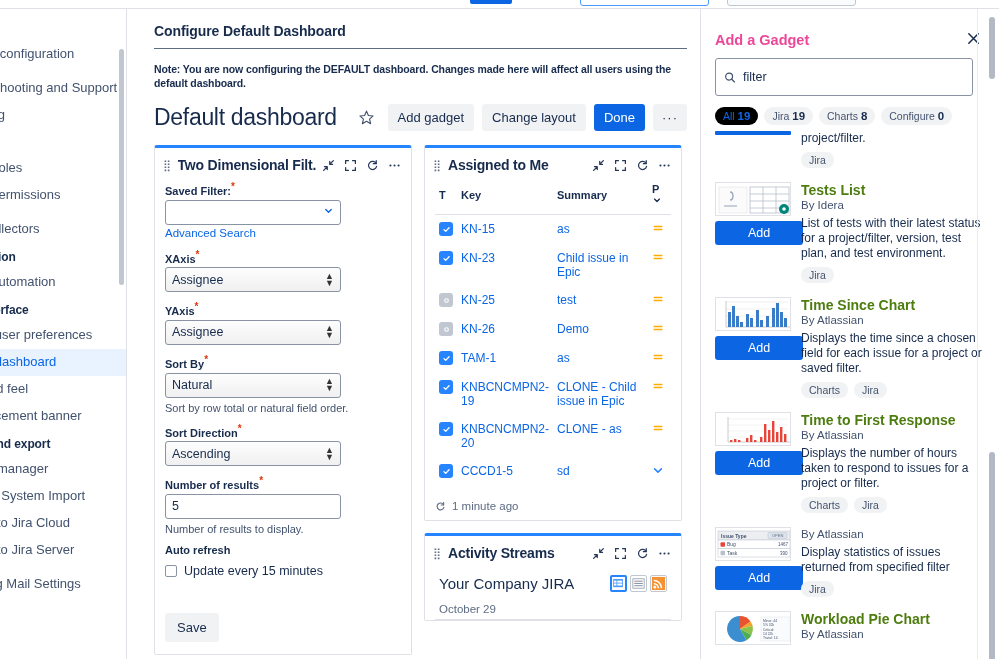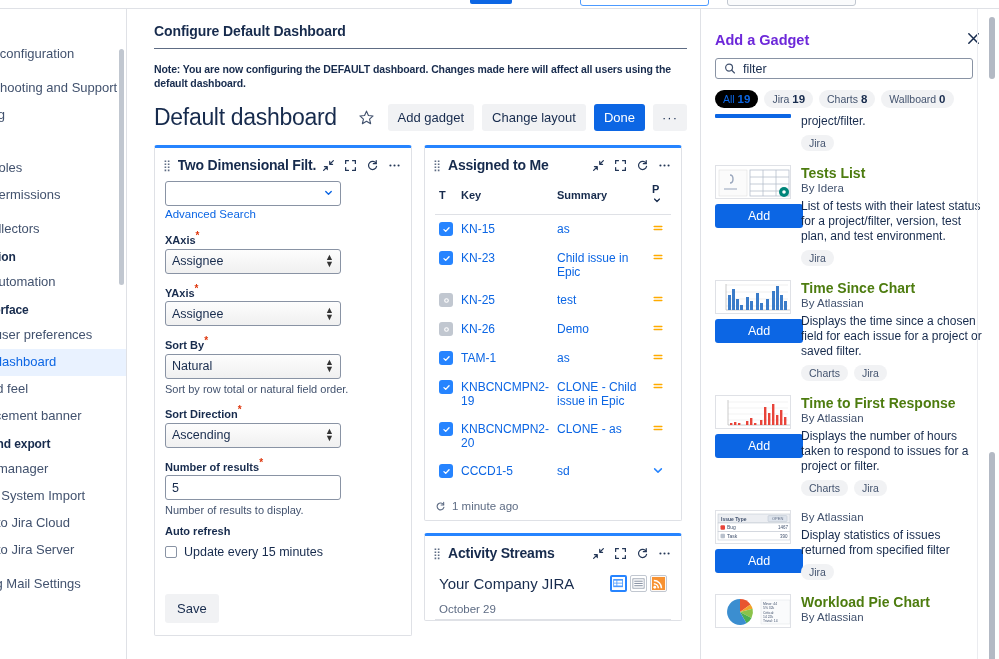--- a/index.html
+++ b/index.html
@@ -154,24 +154,24 @@
   .vbtn { width: 17px; height: 17px; border: 1px solid #c1c7d0; border-radius: 2px; background: #fff; cursor: pointer; position: relative; overflow: hidden; }
   .vbtn.sel { border: 2px solid #2684ff; }
   .as-date { font-size: 11.5px; color: #5e6c84; padding: 5px 4px 4px 4px; border-bottom: 1px solid #dfe1e6; }
 
   
   .rpanel {
     position: absolute; left: 700px; top: 9px; width: 299px; height: 650px;
     background: #fff; border-left: 1px solid #dfe1e6; overflow: hidden;
   }
   .rp-head { display: flex; align-items: center; padding: 22px 18px 10px 14px; }
-  .rp-title { font-size: 14.5px; font-weight: bold; color: #6d28d9; }
+  .rp-title { font-size: 14.5px; font-weight: bold; color: #ec4899; }
   .rp-close { margin-left: auto; cursor: pointer; color: #172b4d; font-size: 17px; line-height: 14px; }
   .rp-search {
-    margin: 0 26px 0 14px; height: 21px; border: 1px solid #8993a4; border-radius: 3px;
+    margin: 0 26px 0 14px; height: 38px; border: 1px solid #8993a4; border-radius: 3px;
     display: flex; align-items: center; gap: 7px; padding: 0 8px; background: #fff;
   }
   .rp-search input {
     border: none; outline: none; font-size: 12.5px; color: #172b4d; width: 100%;
     font-family: "Liberation Sans", sans-serif; background: transparent;
   }
   .chips { display: flex; gap: 6px; padding: 11px 14px 6px 14px; flex-wrap: wrap; }
   .chip {
     background: #f1f2f4; border-radius: 11px; font-size: 10.5px; color: #44546f;
     padding: 3px 8px; cursor: pointer; white-space: nowrap;
@@ -302,21 +302,21 @@
                 <svg width="13" height="13" viewBox="0 0 16 16" fill="#253858">
                   <circle cx="3" cy="8" r="1.3"></circle>
                     <circle cx="8" cy="8" r="1.3"></circle>
                     <circle cx="13" cy="8" r="1.3"></circle>
                 </svg>
               </span>
             </span>
           </div>
           <div class="g-body">
             <div id="config-fields">
-                <div class="f-group" style="padding-bottom: 0px;"><div class="f-select empty">
+                <div class="f-group" style="padding-bottom: 0px;"><span class="f-label">Saved Filter:<span class="ast">*</span></span><div class="f-select empty">
                     <span><svg width="11" height="11" viewBox="0 0 16 16" stroke="#0c66e4" stroke-width="2" fill="none" stroke-linecap="round" stroke-linejoin="round">
                         <path d="M4 6.5 L8 10.5 L12 6.5"></path>
                       </svg></span>
                   </div><a class="link">Advanced Search</a></div>
                 <div class="f-group">
                   <span class="f-label">XAxis<span class="ast">*</span></span>
                   <div class="f-select native">
                     <span>Assignee</span>
                     <span class="spin">▲<br>▼</span>
                   </div>
@@ -601,21 +601,21 @@
       <svg width="13" height="13" viewBox="0 0 16 16" stroke="#42526e" stroke-width="1.6" fill="none">
         <circle cx="6.8" cy="6.8" r="4.6"></circle>
           <path d="M10.3 10.3 L14 14" stroke-linecap="round"></path>
       </svg>
       <input type="text" value="filter" style="">
     </div>
     <div class="chips" id="filter-chips">
         <span class="chip active"><span>All </span><b>19</b></span>
         <span class="chip"><span>Jira </span><b>19</b></span>
         <span class="chip"><span>Charts </span><b>8</b></span>
-        <span class="chip"><span>Wallboard </span><b>0</b></span>
+        <span class="chip"><span>Configure </span><b>0</b></span>
       </div>
 
     <div class="glist">
 
       <div class="gi-partial">
         <div class="gi-left">
           <div style="width:76px;height:4px;background:#0c66e4;border-radius:1px"></div>
         </div>
         <div>
           <div class="gi-desc" style="padding-top:0">project/filter.</div>

